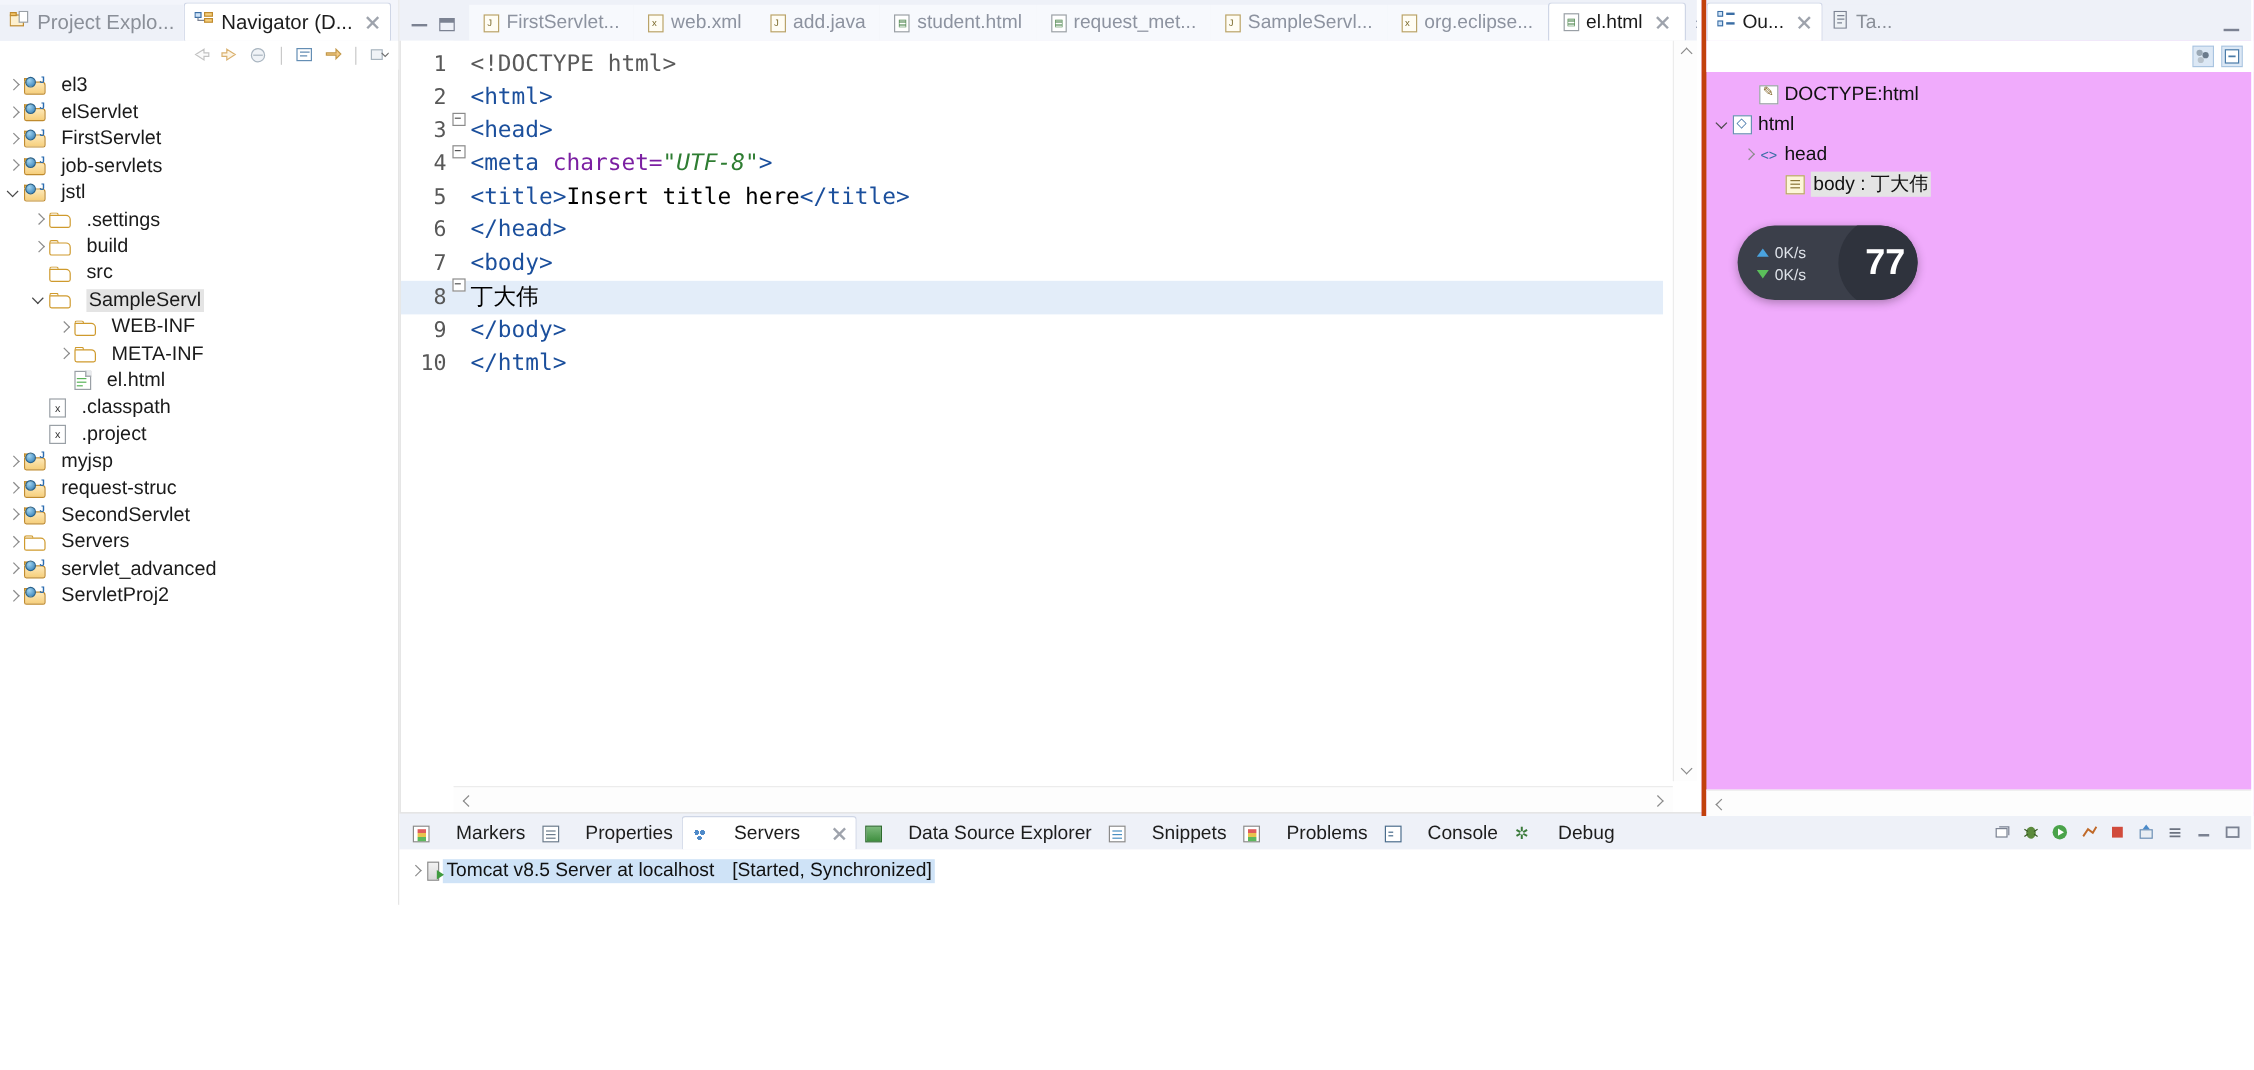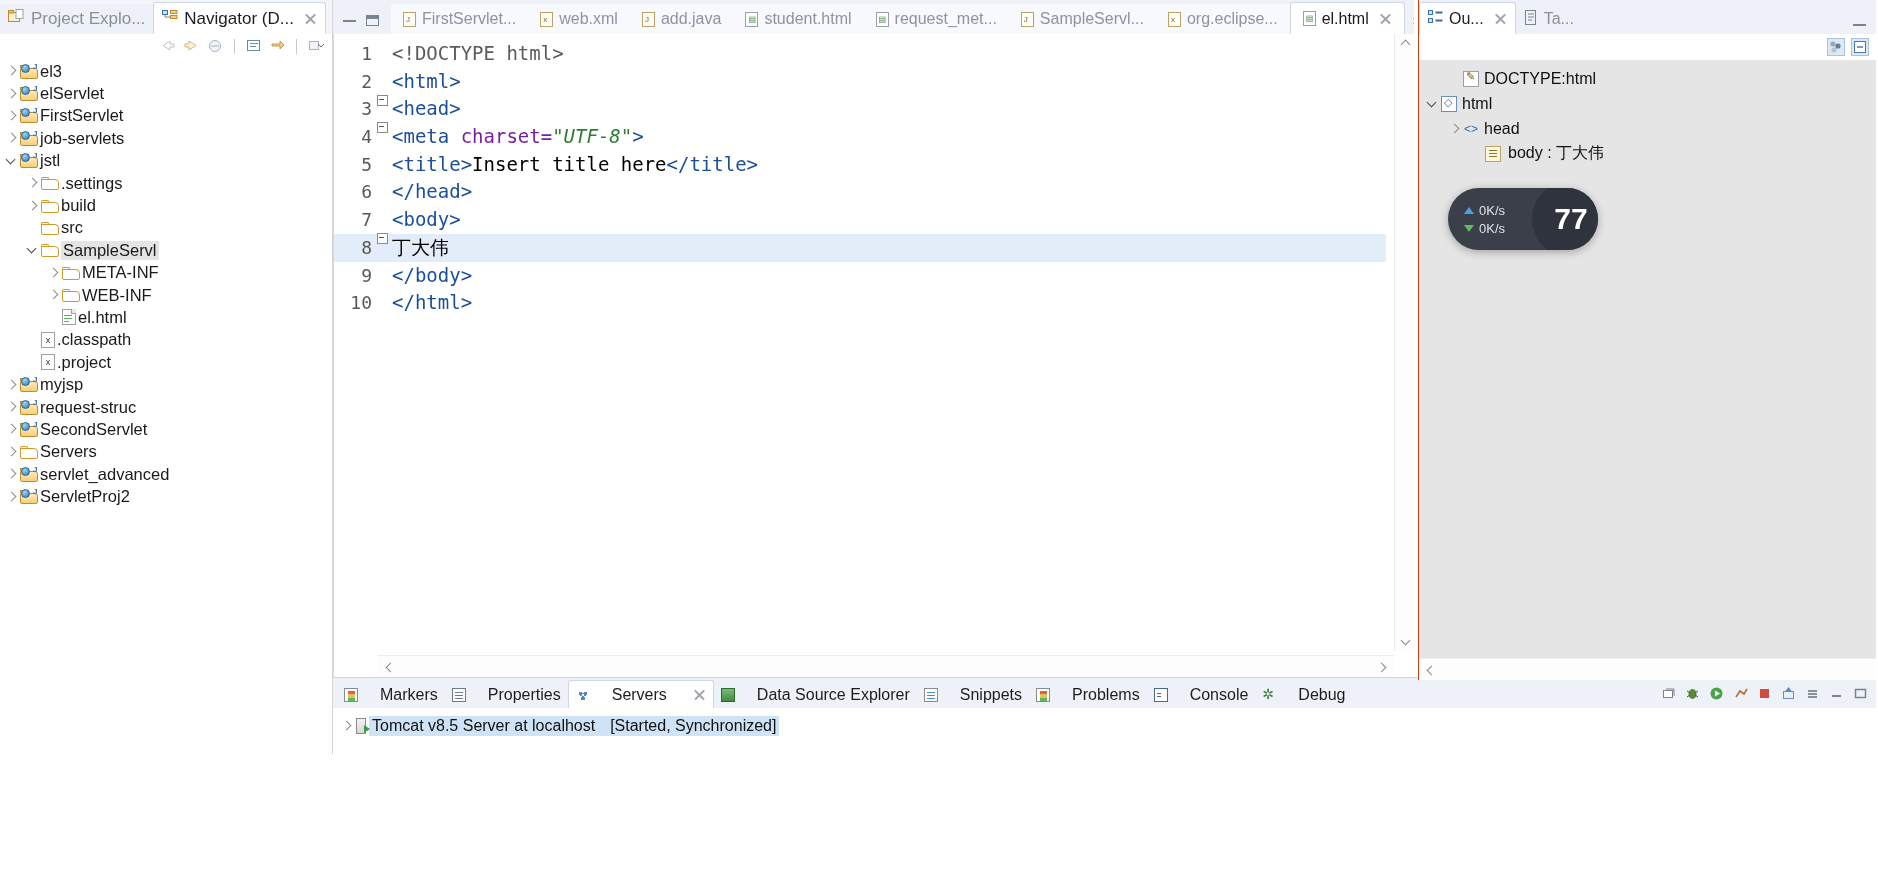--- a/index.html
+++ b/index.html
@@ -73,21 +73,21 @@
   .tb-sep { width: 1px; height: 15px; background: #c9c9c9; margin: 0 3px; }
 
   #tree {
     position: absolute; top: 58px; left: 0; right: 0; bottom: 0;
     padding-top: 2px; overflow: hidden;
   }
   .tnode {
     display: flex; align-items: center; height: 22.4px;
     font-size: 16.5px; color: #1a1a1a; white-space: nowrap;
   }
-  .tnode .lbl { margin-left: 2px; }
+  .tnode .lbl { margin-left: 13px; }
   .tnode.sel .lbl { background: #e4e4e4; padding: 0 2px; }
 
   
   .i-proj { width: 18px; height: 15px; position: relative; }
   .i-proj .body {
     position: absolute; left: 0; bottom: 0; width: 18px; height: 11px;
     background: linear-gradient(#fde8b8, #f6cf7c);
     border: 1px solid #c08b2e; border-radius: 1px 3px 2px 2px;
   }
   .i-proj .tab {
@@ -294,21 +294,21 @@
     position: absolute; right: -1px; bottom: 1px; width: 0; height: 0;
     border-left: 6px solid #3f9b3f; border-top: 4px solid transparent; border-bottom: 4px solid transparent;
   }
   #btab-tools {
     position: absolute; right: 10px; top: 0; height: 30px;
     display: flex; align-items: center; gap: 9px;
   }
   .ttool { width: 15px; height: 15px; }
   #outline-panel {
     position: absolute; left: 1418px; top: 0; width: 460px; height: 680px;
-    background: #e5e5e5; border-left: 1px solid #c2410c; pointer-events: auto;
+    background: #f0abfc; border-left: 4px solid #c2410c; pointer-events: auto;
   }
   #o-tabbar { height: 34px; background: #eef1f8; display: flex; align-items: flex-end; }
   #o-tabbar .vtab { font-size: 16px; }
   #o-toolbar {
     height: 26px; display: flex; align-items: center; justify-content: flex-end;
     gap: 8px; padding-right: 10px; background: #fff;
   }
   .o-tool { width: 16px; height: 16px; }
   .o-tool.sel { background: #dce8f5; outline: 1px solid #a8c4e0; }
   #otree { padding-top: 6px; }
@@ -502,29 +502,29 @@
           <span class="fb"></span>
         </span>
         <span class="lbl">SampleServl</span>
       </div>
       <div class="tnode" style="padding-left: 46px;">
         <span class="arrow"></span>
         <span class="i-folder">
           <span class="ft"></span>
           <span class="fb"></span>
         </span>
-        <span class="lbl">META-INF</span>
+        <span class="lbl">WEB-INF</span>
       </div>
       <div class="tnode" style="padding-left: 46px;">
         <span class="arrow"></span>
         <span class="i-folder">
           <span class="ft"></span>
           <span class="fb"></span>
         </span>
-        <span class="lbl">WEB-INF</span>
+        <span class="lbl">META-INF</span>
       </div>
       <div class="tnode" style="padding-left: 46px;">
         <span class="arrow none"></span>
         <span class="i-file">
           <span class="pg"></span>
           <span class="fold"></span>
           <span class="ln"></span>
           <span class="ln"></span>
           <span class="ln"></span>
         </span>

